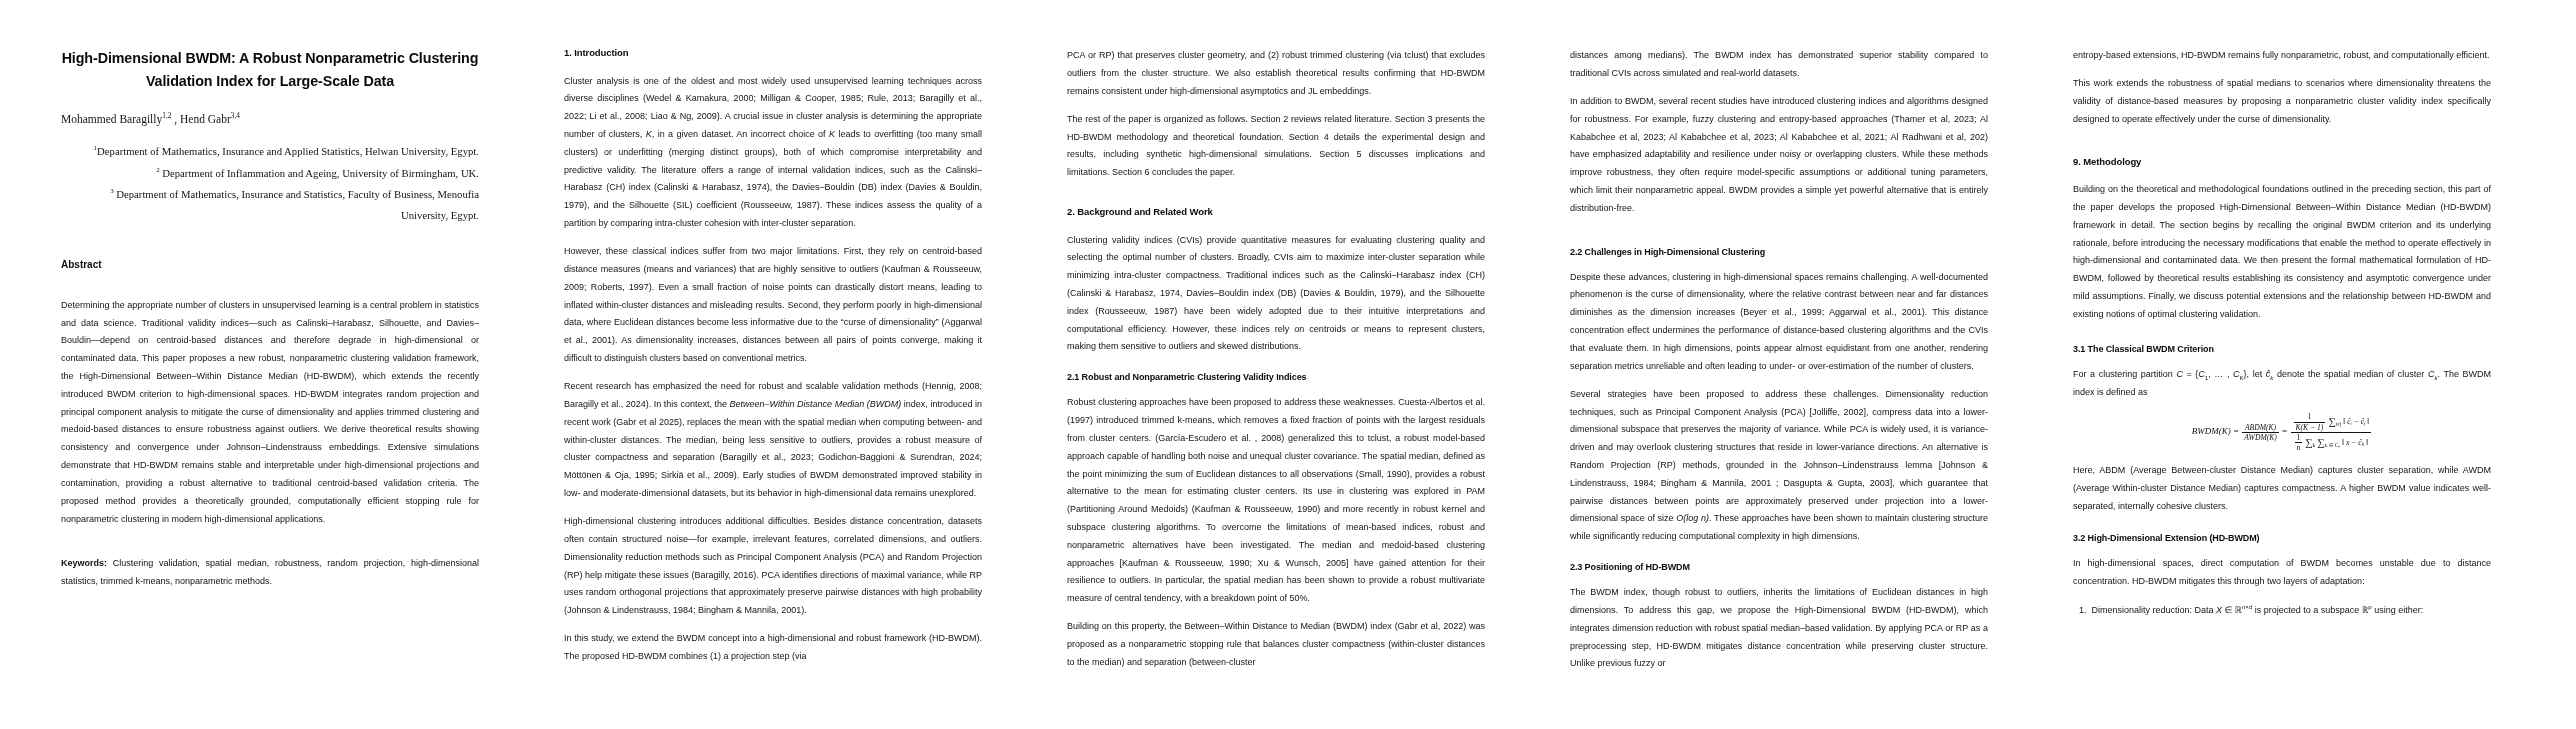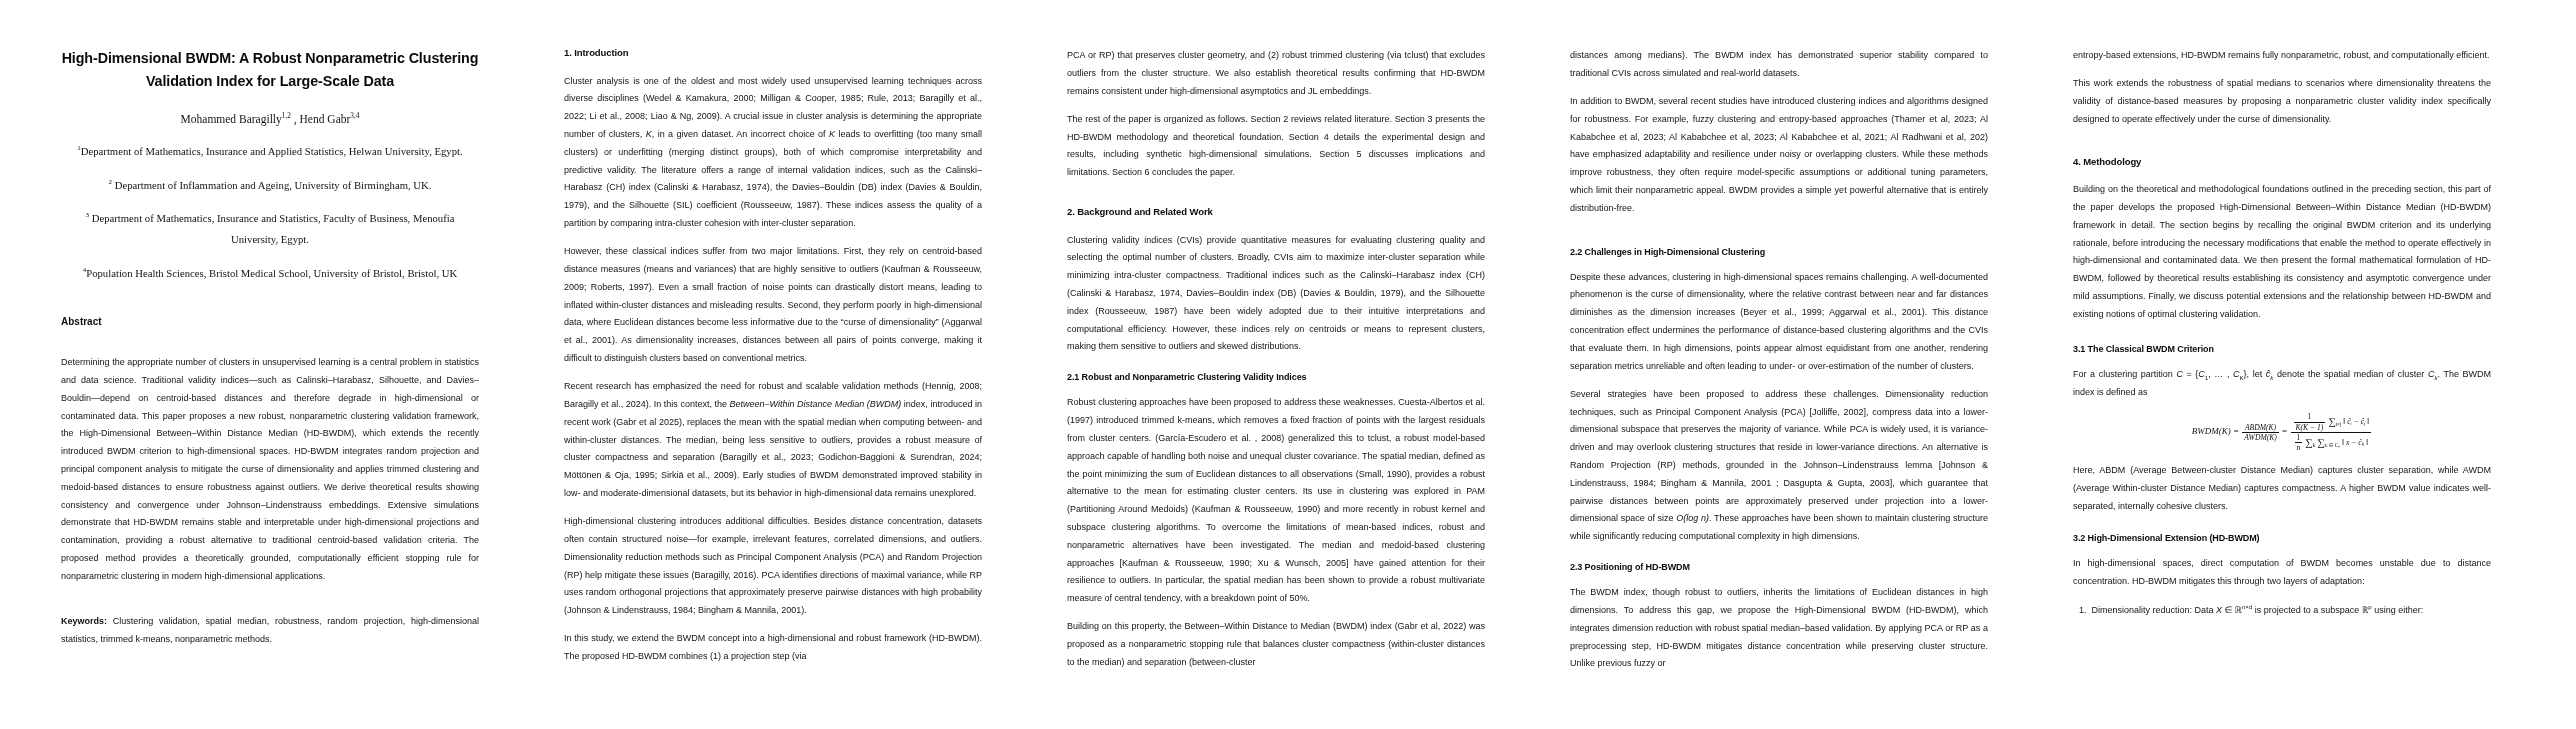--- a/index.html
+++ b/index.html
@@ -38,32 +38,31 @@
     font-size: 14.3px;
     line-height: 1.62;
     text-align: center;
     letter-spacing: -0.1px;
     color: #0a0a0a;
     margin: 0 0 18px 0;
   }
   .authors {
     font-family: "Liberation Serif", serif;
     font-size: 11.5px;
-    text-align: center;
     margin: 0 0 16px 0;
     color: #131313;
   }
   .authors sup { font-size: 7.3px; }
   .affil {
     font-family: "Liberation Serif", serif;
     font-size: 10.7px;
     line-height: 2.0;
-    text-align: center;
+    text-align: right;
     color: #131313;
-    margin: 12px;
+    margin: 0;
   }
   .affil sup { font-size: 7px; }
 
   .abstract-head {
     font-family: "Liberation Sans", sans-serif;
     font-weight: bold;
     font-size: 10px;
     margin: 32px 0 27px 0;
   }
 
@@ -139,21 +138,20 @@
 <body>
 
 <div class="page">
 
   <div class="col">
     <h1 class="paper-title">High-Dimensional BWDM: A Robust Nonparametric Clustering Validation Index for Large-Scale Data</h1>
     <div class="authors">Mohammed Baragilly<sup>1,2</sup> , Hend Gabr<sup>3,4</sup></div>
     <div class="affil"><sup>1</sup>Department of Mathematics, Insurance and Applied Statistics, Helwan University, Egypt.</div>
     <div class="affil"><sup>2</sup> Department of Inflammation and Ageing, University of Birmingham, UK.</div>
     <div class="affil"><sup>3</sup> Department of Mathematics, Insurance and Statistics, Faculty of Business, Menoufia University, Egypt.</div>
-    <div class="affil"><sup>4</sup>Population Health Sciences, Bristol Medical School, University of Bristol, Bristol, UK</div>
 
     <div class="abstract-head">Abstract</div>
     <p class="body">Determining the appropriate number of clusters in unsupervised learning is a central problem in statistics and data science. Traditional validity indices—such as Calinski–Harabasz, Silhouette, and Davies–Bouldin—depend on centroid-based distances and therefore degrade in high-dimensional or contaminated data. This paper proposes a new robust, nonparametric clustering validation framework, the High-Dimensional Between–Within Distance Median (HD-BWDM), which extends the recently introduced BWDM criterion to high-dimensional spaces. HD-BWDM integrates random projection and principal component analysis to mitigate the curse of dimensionality and applies trimmed clustering and medoid-based distances to ensure robustness against outliers. We derive theoretical results showing consistency and convergence under Johnson–Lindenstrauss embeddings. Extensive simulations demonstrate that HD-BWDM remains stable and interpretable under high-dimensional projections and contamination, providing a robust alternative to traditional centroid-based validation criteria. The proposed method provides a theoretically grounded, computationally efficient stopping rule for nonparametric clustering in modern high-dimensional applications.</p>
     <p class="kw"><b>Keywords:</b><span> Clustering validation, spatial median, robustness, random projection, high-dimensional statistics, trimmed k-means, nonparametric methods.</span></p>
   </div>
 
   <div class="col">
     <h2 class="sec">1. Introduction</h2>
     <p class="body">Cluster analysis is one of the oldest and most widely used unsupervised learning techniques across diverse disciplines (Wedel &amp; Kamakura, 2000; Milligan &amp; Cooper, 1985; Rule, 2013; Baragilly et al., 2022; Li et al., 2008; Liao &amp; Ng, 2009). A crucial issue in cluster analysis is determining the appropriate number of clusters, <i>K</i>, in a given dataset. An incorrect choice of <i>K</i> leads to overfitting (too many small clusters) or underfitting (merging distinct groups), both of which compromise interpretability and predictive validity. The literature offers a range of internal validation indices, such as the Calinski–Harabasz (CH) index (Calinski &amp; Harabasz, 1974), the Davies–Bouldin (DB) index (Davies &amp; Bouldin, 1979), and the Silhouette (SIL) coefficient (Rousseeuw, 1987). These indices assess the quality of a partition by comparing intra-cluster cohesion with inter-cluster separation.</p>
     <p class="body">However, these classical indices suffer from two major limitations. First, they rely on centroid-based distance measures (means and variances) that are highly sensitive to outliers (Kaufman &amp; Rousseeuw, 2009; Roberts, 1997). Even a small fraction of noise points can drastically distort means, leading to inflated within-cluster distances and misleading results. Second, they perform poorly in high-dimensional data, where Euclidean distances become less informative due to the “curse of dimensionality” (Aggarwal et al., 2001). As dimensionality increases, distances between all pairs of points converge, making it difficult to distinguish clusters based on conventional metrics.</p>
@@ -179,21 +177,21 @@
     <h3 class="sub" style="margin-top:29px">2.2 Challenges in High-Dimensional Clustering</h3>
     <p class="body">Despite these advances, clustering in high-dimensional spaces remains challenging. A well-documented phenomenon is the curse of dimensionality, where the relative contrast between near and far distances diminishes as the dimension increases (Beyer et al., 1999; Aggarwal et al., 2001). This distance concentration effect undermines the performance of distance-based clustering algorithms and the CVIs that evaluate them. In high dimensions, points appear almost equidistant from one another, rendering separation metrics unreliable and often leading to under- or over-estimation of the number of clusters.</p>
     <p class="body">Several strategies have been proposed to address these challenges. Dimensionality reduction techniques, such as Principal Component Analysis (PCA) [Jolliffe, 2002], compress data into a lower-dimensional subspace that preserves the majority of variance. While PCA is widely used, it is variance-driven and may overlook clustering structures that reside in lower-variance directions. An alternative is Random Projection (RP) methods, grounded in the Johnson–Lindenstrauss lemma [Johnson &amp; Lindenstrauss, 1984; Bingham &amp; Mannila, 2001 ; Dasgupta &amp; Gupta, 2003], which guarantee that pairwise distances between points are approximately preserved under projection into a lower-dimensional space of size <i>O(log n)</i>. These approaches have been shown to maintain clustering structure while significantly reducing computational complexity in high dimensions.</p>
     <h3 class="sub">2.3 Positioning of HD-BWDM</h3>
     <p class="body">The BWDM index, though robust to outliers, inherits the limitations of Euclidean distances in high dimensions. To address this gap, we propose the High-Dimensional BWDM (HD-BWDM), which integrates dimension reduction with robust spatial median–based validation. By applying PCA or RP as a preprocessing step, HD-BWDM mitigates distance concentration while preserving cluster structure. Unlike previous fuzzy or</p>
   </div>
 
   <div class="col">
     <p class="body">entropy-based extensions, HD-BWDM remains fully nonparametric, robust, and computationally efficient.</p>
     <p class="body">This work extends the robustness of spatial medians to scenarios where dimensionality threatens the validity of distance-based measures by proposing a nonparametric cluster validity index specifically designed to operate effectively under the curse of dimensionality.</p>
-    <h2 class="sec spaced" style="margin-top:27px">4. Methodology</h2>
+    <h2 class="sec spaced" style="margin-top:27px">9. Methodology</h2>
     <p class="body">Building on the theoretical and methodological foundations outlined in the preceding section, this part of the paper develops the proposed High-Dimensional Between–Within Distance Median (HD-BWDM) framework in detail. The section begins by recalling the original BWDM criterion and its underlying rationale, before introducing the necessary modifications that enable the method to operate effectively in high-dimensional and contaminated data. We then present the formal mathematical formulation of HD-BWDM, followed by theoretical results establishing its consistency and asymptotic convergence under mild assumptions. Finally, we discuss potential extensions and the relationship between HD-BWDM and existing notions of optimal clustering validation.</p>
     <h3 class="sub" style="margin-top:20.7px">3.1 The Classical BWDM Criterion</h3>
     <p class="body">For a clustering partition <i>C</i> = {<i>C</i><sub>1</sub>, … , <i>C</i><sub>K</sub>}, let <i>ĉ<sub>k</sub></i> denote the spatial median of cluster <i>C<sub>k</sub></i>. The BWDM index is defined as</p>
 
     <div class="math-block">
       <span class="mi">BWDM(K) =</span>
       <span class="frac">
         <span class="num mi">ABDM(K)</span>
         <span class="den mi">AWDM(K)</span>
       </span>

